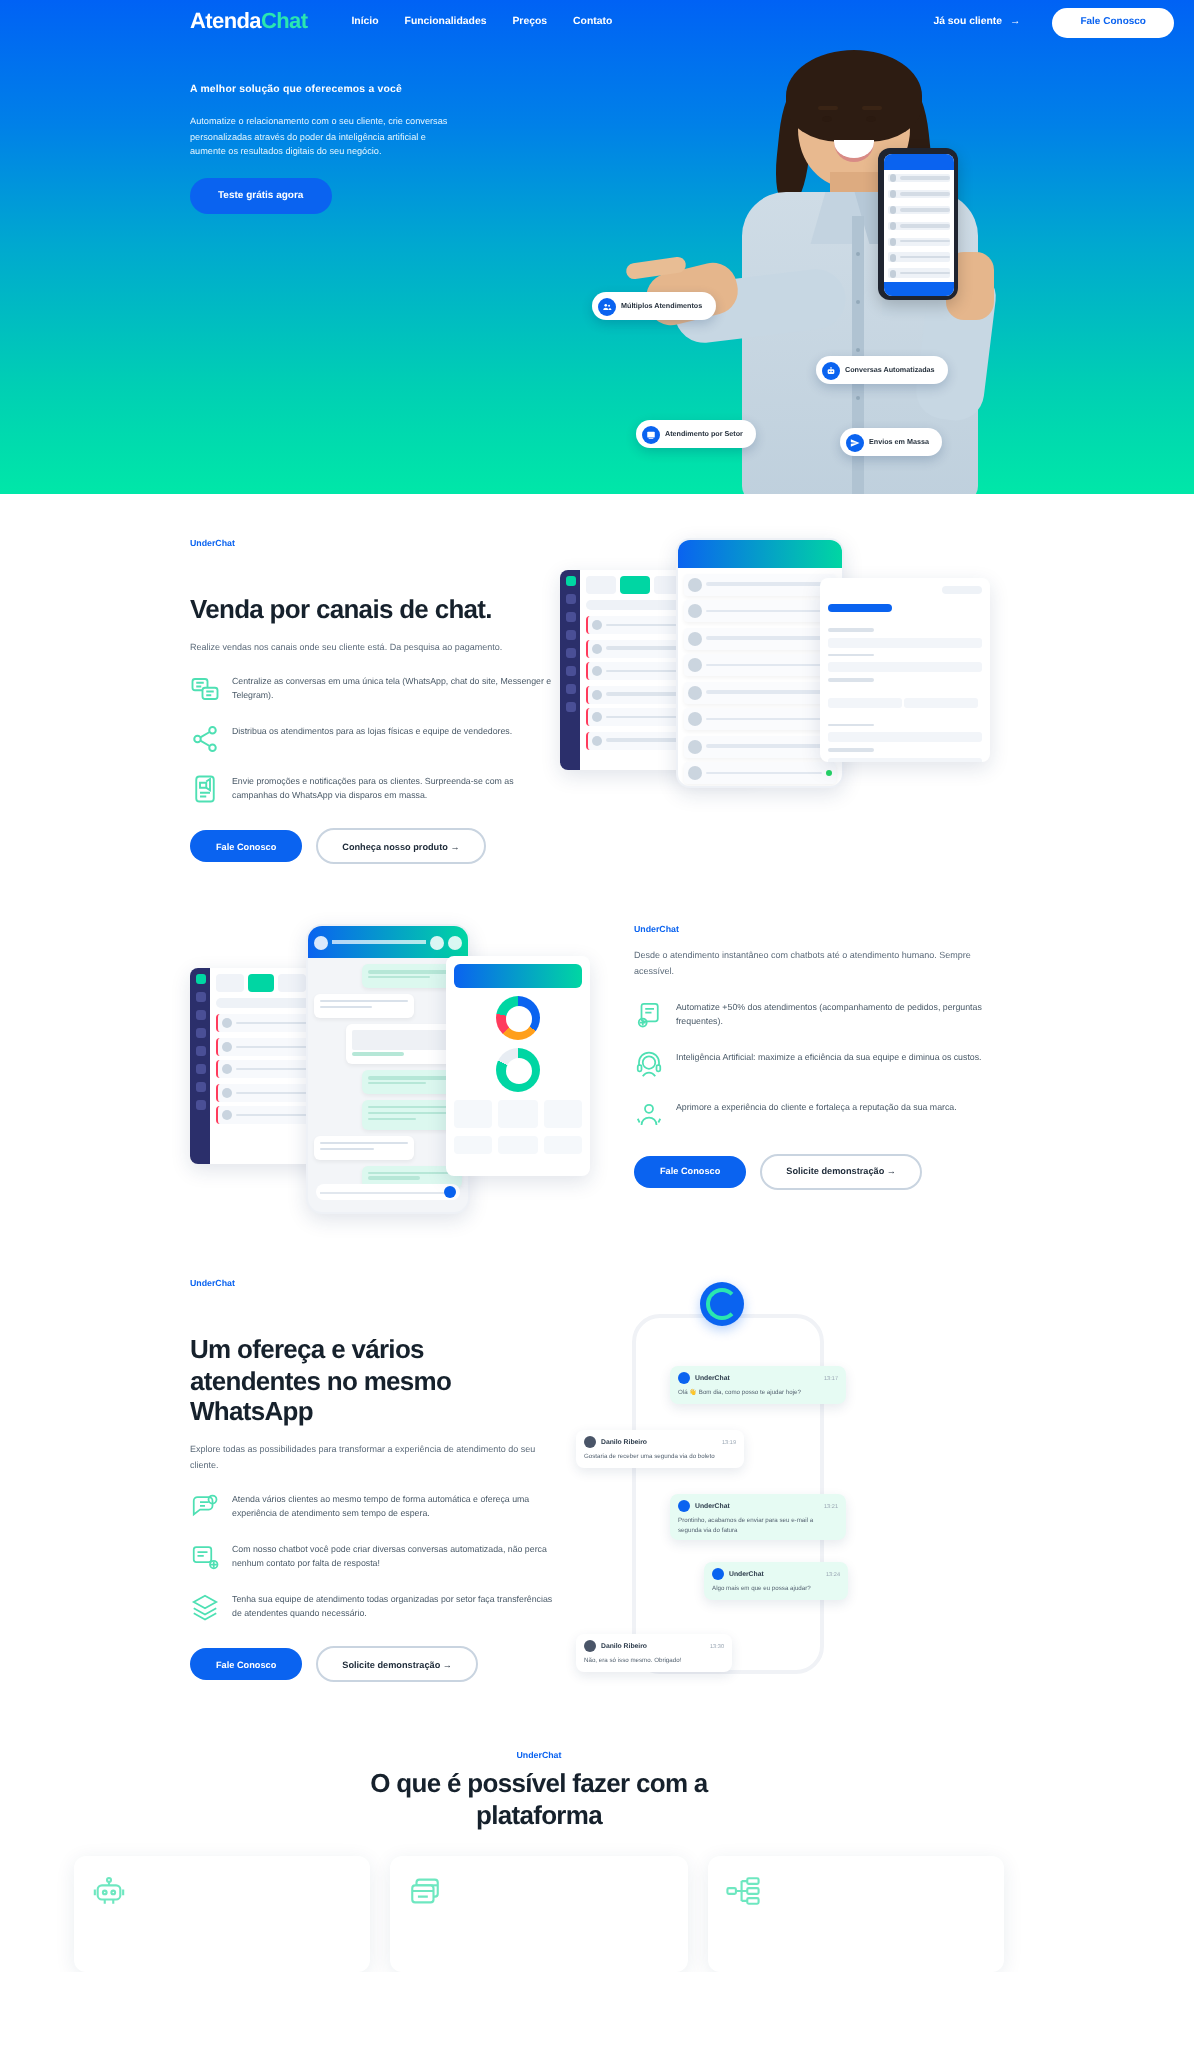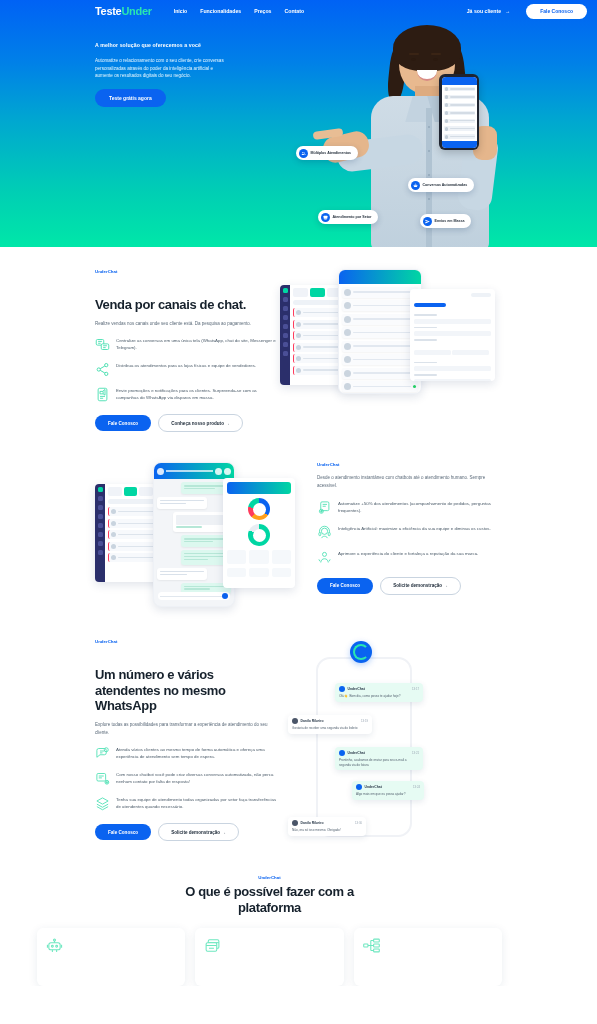--- a/index.html
+++ b/index.html
@@ -258,21 +258,21 @@
 
   svg{display:block;}
 </style>
 </head>
 <body>
 
 <div class="hero-wrap">
 
   <nav class="nav">
     <div class="logo">
-      <span class="l1">Teste</span><span class="l2">Under</span>
+      <span class="l1">Atenda</span><span class="l2">Chat</span>
     </div>
     <div class="nav-links">
       <a href="#">Início</a>
       <a href="#">Funcionalidades</a>
       <a href="#">Preços</a>
       <a href="#">Contato</a>
     </div>
     <div class="nav-right">
       <span class="nav-client">
         <span>Já sou cliente</span>
@@ -721,21 +721,21 @@
         </button>
       </div>
     </div>
   </div>
 </section>
 
 <section class="sec" style="padding-top:12px;padding-bottom:20px;">
   <div class="grid2">
     <div class="col-txt">
       <div class="kicker">UnderChat</div>
-      <h2 class="title">Um número e vários atendentes no mesmo WhatsApp</h2>
+      <h2 class="title">Um ofereça e vários atendentes no mesmo WhatsApp</h2>
       <p class="lead">Explore todas as possibilidades para transformar a experiência de atendimento do seu cliente.</p>
 
       <div class="feat">
         <span class="ic">
           <svg width="15" height="15" viewBox="0 0 24 24" fill="none" stroke="#4ee0b3" stroke-width="1.4">
               <path d="M3 7a3 3 0 013-3h9a3 3 0 013 3v4a3 3 0 01-3 3H8l-5 4z"></path>
               <circle cx="18" cy="6" r="3.2"></circle>
               <path d="M8 8h7M8 11h4"></path>
             </svg>
         </span>

